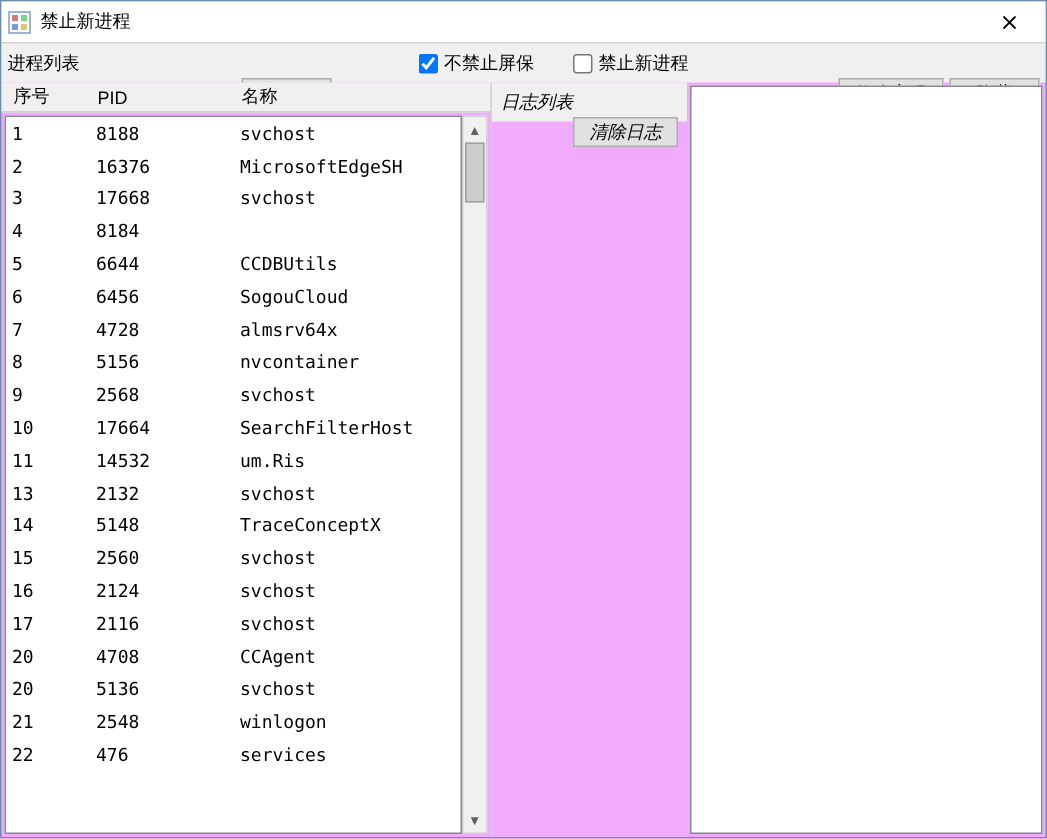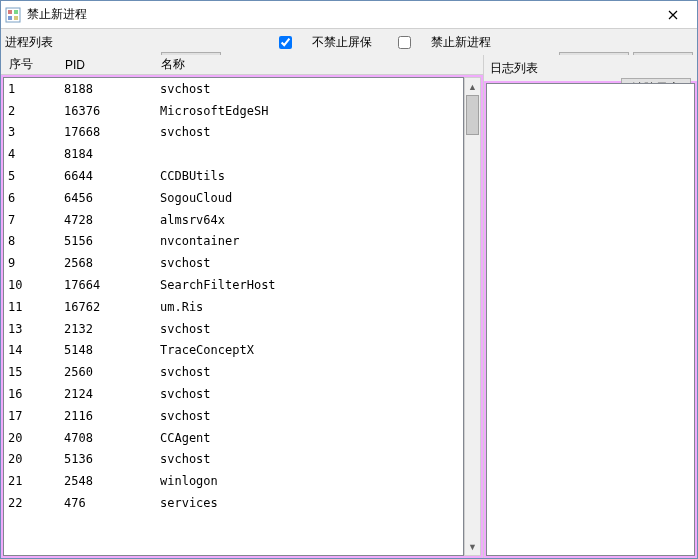--- a/index.html
+++ b/index.html
@@ -69,31 +69,31 @@
     cursor: pointer;
     display: inline-flex;
     align-items: center;
     justify-content: center;
     min-width: 60px;
     margin-top: 40px;
   }
   .chk {
     display: inline-flex;
     align-items: center;
-    gap: 20px;
+    gap: 4px;
     cursor: pointer;
   }
   .chk input { margin: 0; width: 13px; height: 13px; }
   .content {
     flex: 1;
     display: flex;
     min-height: 0;
   }
   .left {
-    width: 483px;
+    width: 327px;
     display: flex;
     flex-direction: column;
     border-right: 1px solid #d0d0d0;
   }
   .col-headers {
     height: 20px;
     display: flex;
     align-items: center;
     padding-left: 8px;
     color: #000;
@@ -154,21 +154,21 @@
     top: 0;
     left: 1px;
     right: 1px;
     height: 40px;
     background: #cdcdcd;
     border: 1px solid #a0a0a0;
   }
   .right {
     flex: 1;
     display: flex;
-    flex-direction: column;
+    font-style: italic;
   }
   .right-top {
     height: 26px;
     display: flex;
     align-items: center;
     padding: 0 6px;
     background: #f0f0f0;
   }
   .right-top .lbl { flex: 1; }
   .log-area {
@@ -272,21 +272,21 @@
               <span class="c2">2568</span>
               <span class="c3">svchost</span>
             </div>
             <div class="row">
               <span class="c1">10</span>
               <span class="c2">17664</span>
               <span class="c3">SearchFilterHost</span>
             </div>
             <div class="row">
               <span class="c1">11</span>
-              <span class="c2">16762</span>
+              <span class="c2">14532</span>
               <span class="c3">um.Ris</span>
             </div>
             <div class="row">
               <span class="c1">13</span>
               <span class="c2">2132</span>
               <span class="c3">svchost</span>
             </div>
             <div class="row">
               <span class="c1">14</span>
               <span class="c2">5148</span>

